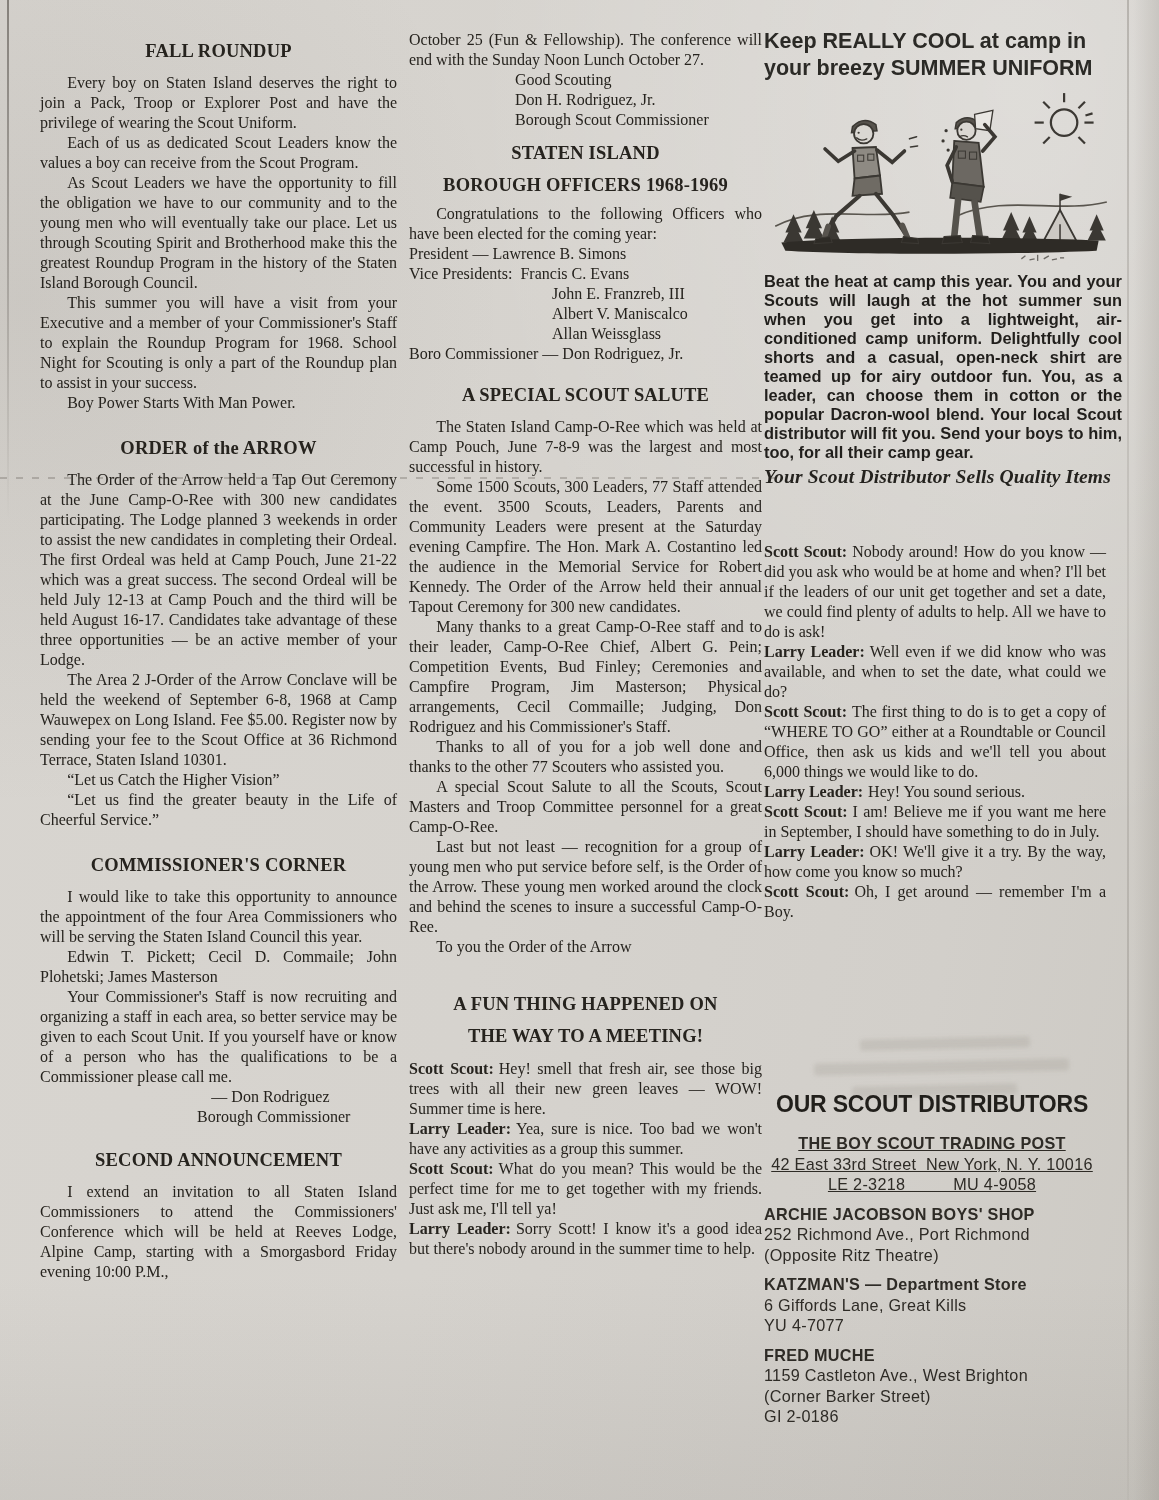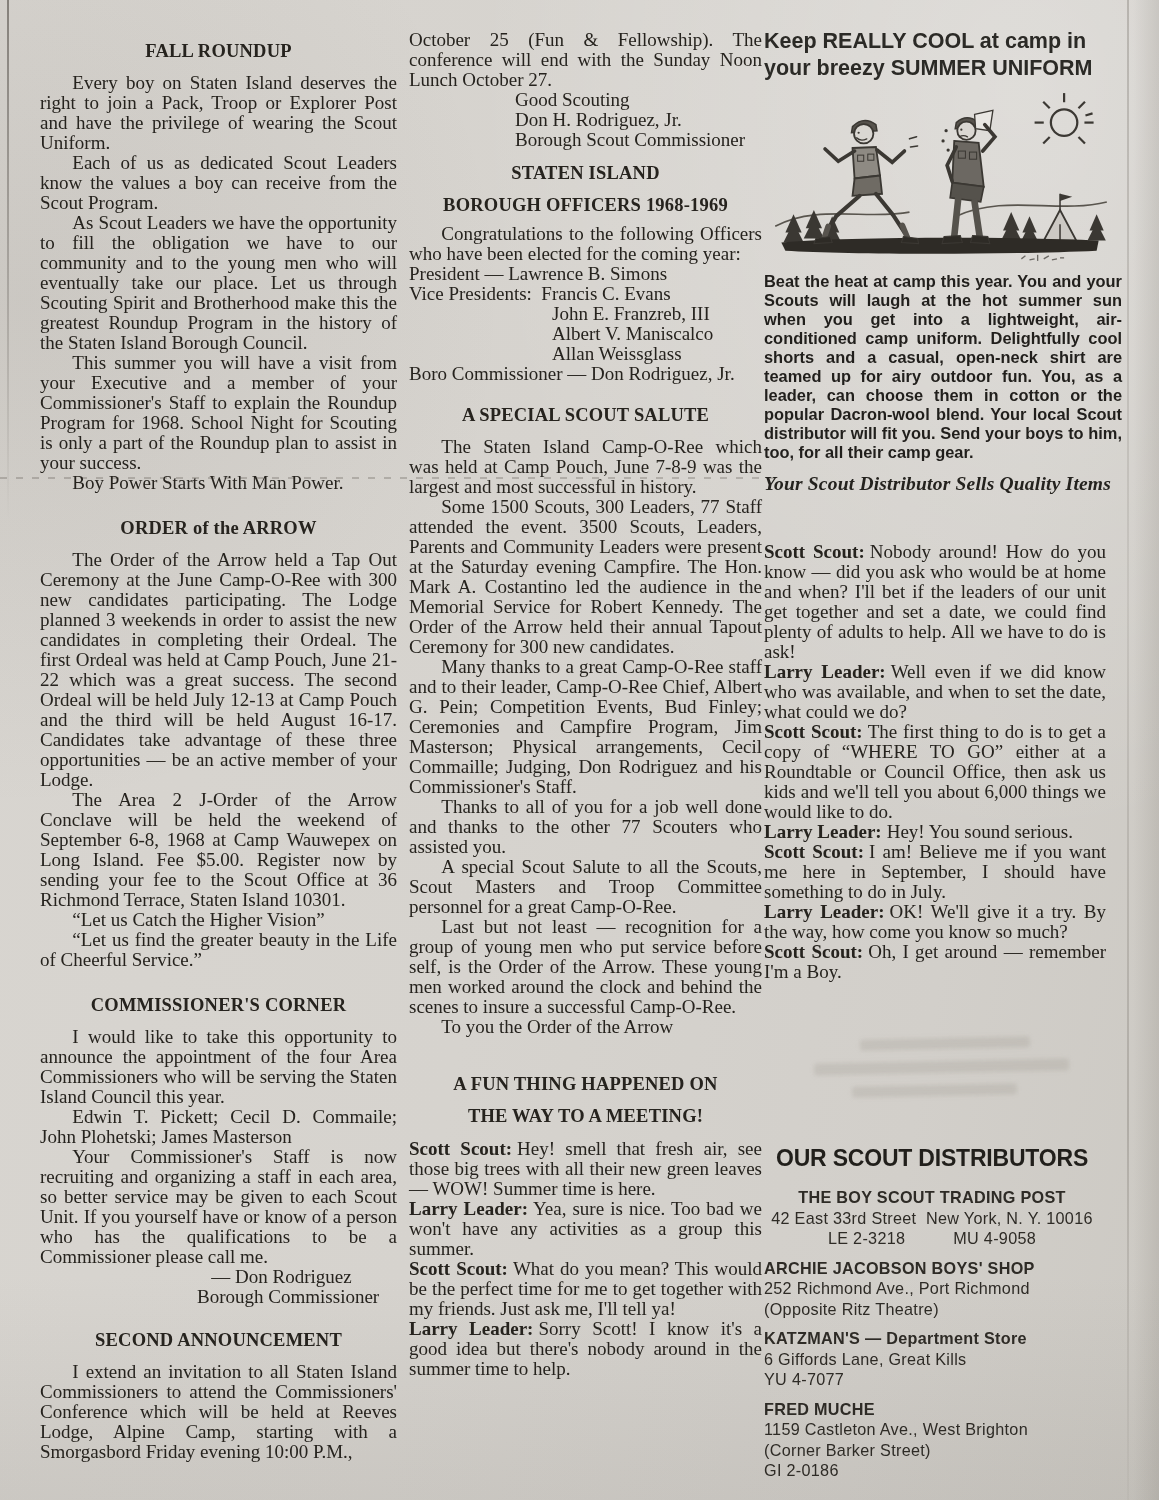--- a/index.html
+++ b/index.html
@@ -17,21 +17,21 @@
   .crease-v-right{position:absolute;left:1127px;top:0;width:2px;height:1500px;
         background:linear-gradient(rgba(100,94,86,.30), rgba(100,94,86,.12) 40%, rgba(100,94,86,.28) 75%, rgba(100,94,86,.05));}
   .edge-right{position:absolute;right:0;top:0;width:26px;height:1500px;pointer-events:none;
         background:linear-gradient(90deg, rgba(0,0,0,0), rgba(110,104,95,.16));}
 
   .col{position:absolute;top:0;}
   #col-left{left:40px;width:357px;}
   #col-mid{left:409px;width:353px;}
   #col-right{left:764px;width:358px;height:1500px;}
 
-  .bp{font-size:19px;line-height:20px;margin:0;text-align:justify;}
+  .bp{font-size:16px;line-height:20px;margin:0;text-align:justify;}
   .ind{text-indent:1.7em;}
   .col-head{font-size:18.5px;line-height:22px;font-weight:bold;text-align:center;margin:10px 0 11px;letter-spacing:.2px;}
   .head2{margin-bottom:0;}
   .sig-right{text-align:left;padding-left:48%;text-indent:0;}
   .sig-right2{padding-left:44%;text-indent:0;}
   .sig-block{padding-left:106px;font-family:Liberation Serif, serif;}
   .sig-block .bp{text-align:left;}
   .off-line{text-align:left;}
   .off-sub{padding-left:143px;text-align:left;}
   .centered{text-align:center;text-indent:0;}
@@ -47,32 +47,32 @@
   .sec-salute{margin-top:20px;}
   .sec-fun{margin-top:36px;}
   .sec-fun .col-head{margin-bottom:0;}
   .sec-fun .fun-head2{margin-bottom:12px;}
 
   
   .ad{position:absolute;top:28px;left:0;width:358px;font-family:"Liberation Sans",sans-serif;}
   .ad-head{font-size:21.5px;line-height:27px;font-weight:bold;color:#2b2a26;margin:0;}
   .ad-art{display:block;margin:6px 0 6px 2px;}
   .ad-body{font-size:16.4px;line-height:19px;font-weight:bold;text-align:justify;color:#211f1c;margin:2px 0 0;}
-  .ad-tag{font-family:"Liberation Serif",serif;font-style:italic;font-weight:bold;font-size:19.5px;letter-spacing:.2px;margin-top:11px;color:#24221e;}
+  .ad-tag{font-family:"Liberation Serif",serif;font-style:italic;font-weight:bold;font-size:19.5px;letter-spacing:.2px;margin-top:4px;color:#24221e;}
   .dlg-block{position:absolute;top:542px;left:0;width:342px;}
   .bleed{position:absolute;top:1030px;left:26px;width:300px;height:96px;pointer-events:none;}
   .bleed div{background:rgba(125,118,108,.17);filter:blur(2px);border-radius:3px;transform:rotate(-1.2deg);}
   .bleed .b1{width:170px;height:11px;margin:8px 0 0 70px;}
   .bleed .b2{width:255px;height:12px;margin:12px 0 0 24px;}
   .bleed .b3{width:165px;height:11px;margin:12px 0 0 62px;}
-  .dist{position:absolute;top:1145px;left:0;width:336px;font-family:"Liberation Sans",sans-serif;color:#2e2b26;}
+  .dist{position:absolute;top:1091px;left:0;width:336px;font-family:"Liberation Sans",sans-serif;color:#2e2b26;}
   .dist-head{font-size:23px;font-weight:bold;text-align:center;letter-spacing:-.2px;margin:0 0 15px;color:#211f1b;}
   .entry{font-size:16.2px;line-height:20.5px;letter-spacing:.3px;margin-bottom:9px;}
   .entry .nm{font-weight:bold;}
-  .e-center div{text-align:center;}
+  .e-center div{text-align:center;text-decoration:underline;}
 </style>
 </head>
 <body>
 
 <div class="page">
   <div class="tone"></div>
   <div class="crease-v-left"></div>
   <div class="crease-h"></div>
   <div class="crease-v-right"></div>
   <div class="edge-right"></div>

